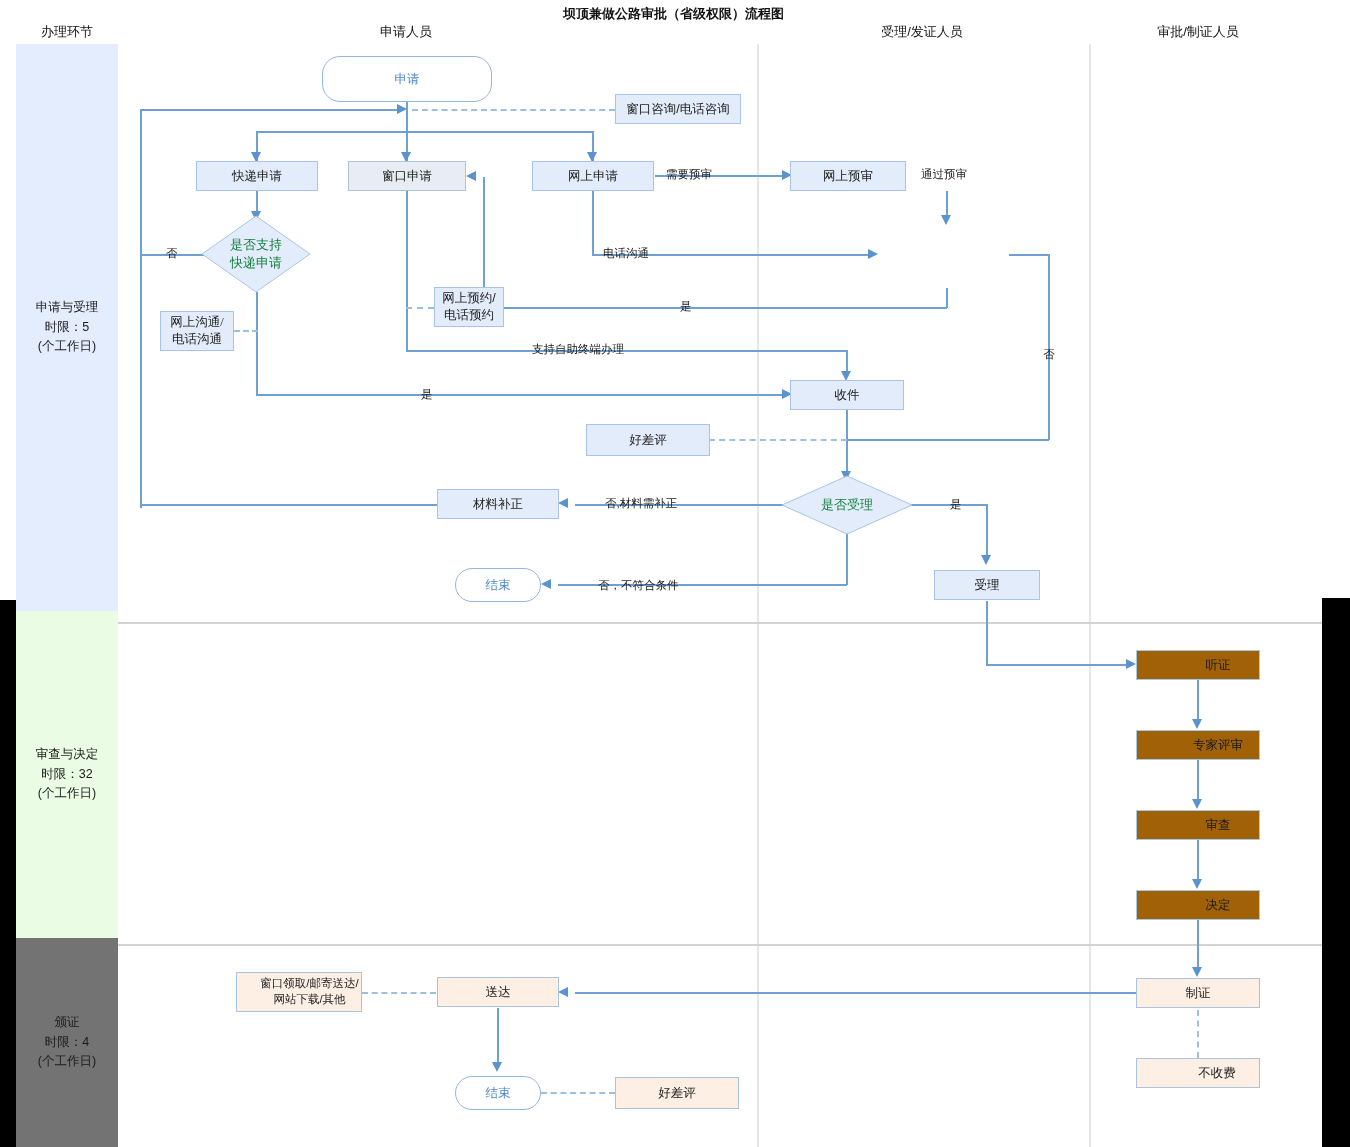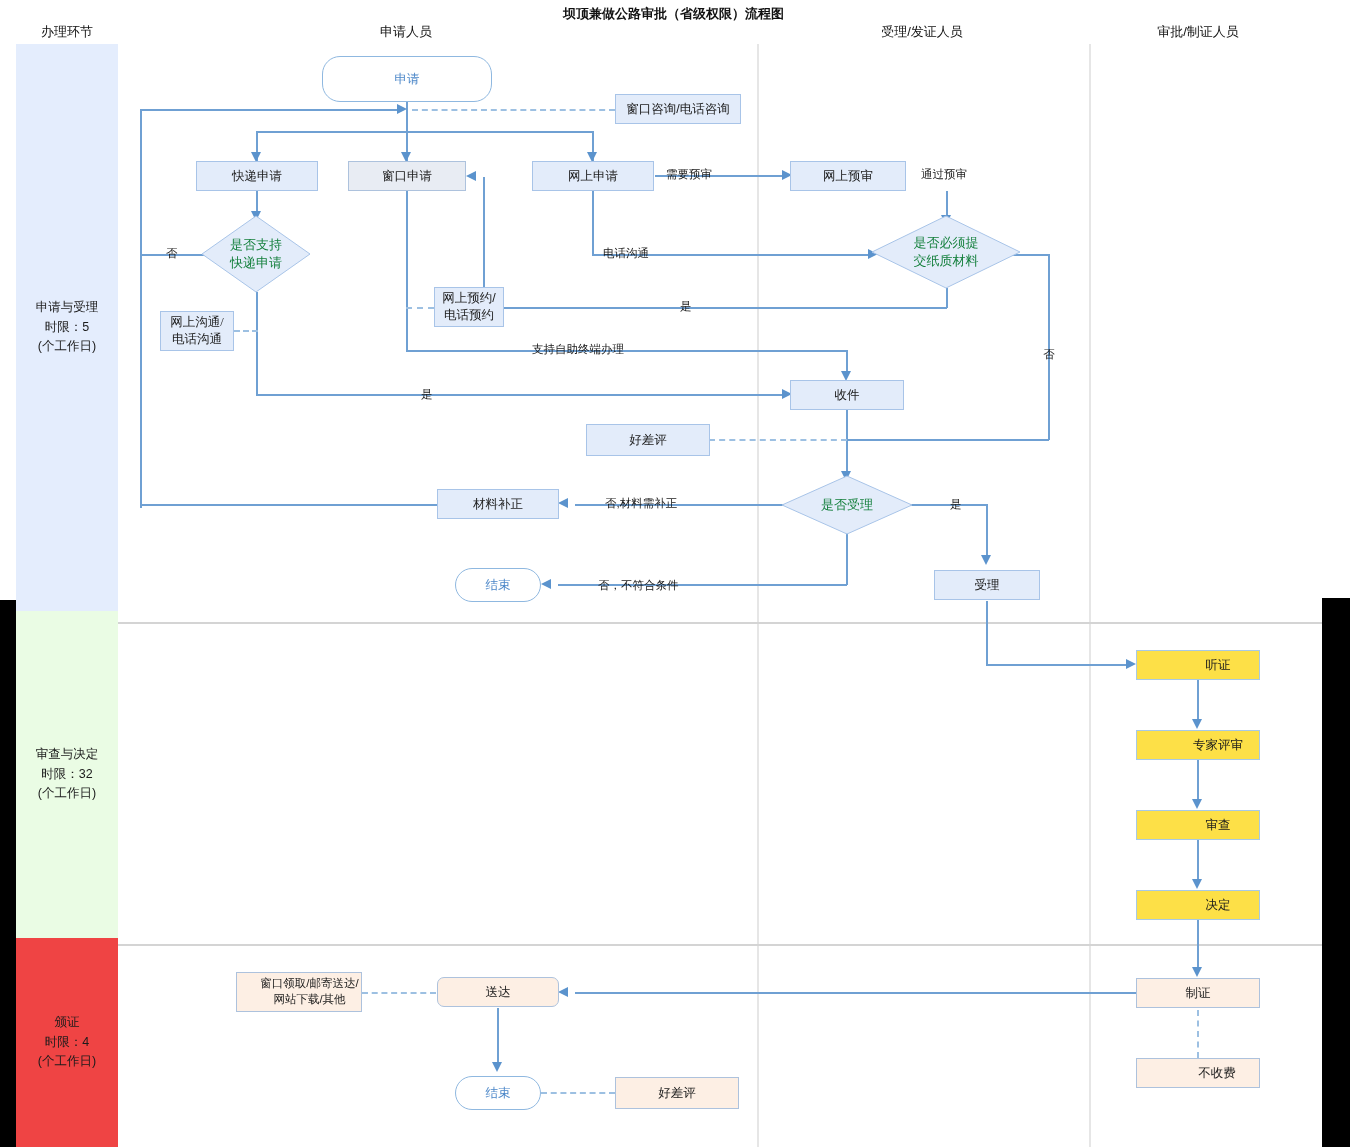--- a/index.html
+++ b/index.html
@@ -23,21 +23,21 @@
   
   .phase{position:absolute;display:flex;align-items:center;justify-content:center;
          text-align:center;font-size:12.5px;color:#1b1b1b;line-height:1.55;}
 
   
   .node{position:absolute;box-sizing:border-box;display:flex;align-items:center;
         justify-content:center;text-align:center;font-size:12.5px;line-height:1.35;
         color:#1b1b1b;}
   .n-blue{background:#e3ecfa;border:1px solid #a8c4e8;}
   .n-blue-gray{background:#e8ecf3;border:1px solid #adc2dd;}
-  .n-green{background:#fde047;border:1px solid #a8c9e4;padding-left:40px;}
+  .n-green{background:#a16207;border:1px solid #a8c9e4;padding-left:40px;}
   .n-peach{background:#fdefe4;border:1px solid #adc2dd;}
   .terminal{background:#ffffff;border:1.5px solid #8fb8e0;border-radius:18px;color:#4a86c8;}
 
   
   .diamond{position:absolute;}
   .diamond svg{display:block;overflow:visible;}
   .diamond .dtext{position:absolute;left:0;top:0;width:100%;height:100%;
         display:flex;align-items:center;justify-content:center;text-align:center;
         font-size:13px;line-height:1.35;color:#15803d;}
 
@@ -83,21 +83,21 @@
       <div>(个工作日)</div>
     </div>
   </div>
   <div class="phase" style="left:16px;top:611px;width:102px;height:327px;background:#eafce4;">
     <div>
       <div>审查与决定</div>
       <div>时限：32</div>
       <div>(个工作日)</div>
     </div>
   </div>
-  <div class="phase" style="left:16px;top:938px;width:102px;height:209px;background:#ef4444;">
+  <div class="phase" style="left:16px;top:938px;width:102px;height:209px;background:#737373;">
     <div>
       <div>颁证</div>
       <div>时限：4</div>
       <div>(个工作日)</div>
     </div>
   </div>
 
   <div class="hsep" style="left:118px;top:622px;width:1204px;"></div>
   <div class="hsep" style="left:118px;top:944px;width:1204px;"></div>
 
@@ -211,29 +211,20 @@
   <div class="diamond" style="left:202px;top:216px;width:108px;height:76px;">
     <svg width="108" height="76" viewBox="0 0 108 76">
       <polygon points="54,0 108,38 54,76 0,38" fill="#e3ecfa" stroke="#a8c4e8" stroke-width="1"></polygon>
     </svg>
     <div class="dtext">
         <span style="white-space:pre-line;">是否支持
 快递申请</span>
       </div>
   </div>
 
-  <div class="diamond" style="left:872px;top:216px;width:148px;height:72px;">
-    <svg width="148" height="72" viewBox="0 0 148 72">
-      <polygon points="74,0 148,36 74,72 0,36" fill="#e3ecfa" stroke="#a8c4e8" stroke-width="1"></polygon>
-    </svg>
-    <div class="dtext">
-        <span style="white-space:pre-line;">是否必须提
-交纸质材料</span>
-      </div>
-  </div>
 
   <div class="node n-blue" style="left:160px;top:311px;width:74px;height:40px;white-space:pre-line;font-family:Liberation Serif, serif;">网上沟通/
 电话沟通</div>
   <div class="node n-blue" style="left:434px;top:287px;width:70px;height:40px;white-space:pre-line;">网上预约/
 电话预约</div>
 
   <div class="node n-blue" style="left:790px;top:380px;width:114px;height:30px;">收件</div>
   <div class="node n-blue" style="left:586px;top:424px;width:124px;height:32px;">好差评</div>
 
   <div class="node n-blue" style="left:437px;top:489px;width:122px;height:30px;">材料补正</div>
@@ -252,21 +243,21 @@
 
   <div class="node n-green" style="left:1136px;top:650px;width:124px;height:30px;">听证</div>
   <div class="node n-green" style="left:1136px;top:730px;width:124px;height:30px;">专家评审</div>
   <div class="node n-green" style="left:1136px;top:810px;width:124px;height:30px;">审查</div>
   <div class="node n-green" style="left:1136px;top:890px;width:124px;height:30px;">决定</div>
 
   <div class="node n-peach" style="left:1136px;top:978px;width:124px;height:30px;">制证</div>
   <div class="node n-peach" style="left:1136px;top:1058px;width:124px;height:30px;padding-left:38px;">不收费</div>
 
 
-  <div class="node n-peach" style="left:437px;top:977px;width:122px;height:30px;border-radius:7px;">送达</div>
+  <div class="node n-peach" style="left:437px;top:977px;width:122px;height:30px;">送达</div>
   <div class="node n-peach" style="left:236px;top:972px;width:126px;height:40px;white-space:pre-line;font-size:11.5px;padding-left:21px;">窗口领取/邮寄送达/
 网站下载/其他</div>
 
   <div class="node terminal" style="left:455px;top:1076px;width:86px;height:34px;">结束</div>
   <div class="node n-peach" style="left:615px;top:1077px;width:124px;height:32px;">好差评</div>
 
   <div class="elabel" style="left:666px;top:167px;">需要预审</div>
   <div class="elabel" style="left:921px;top:167px;">通过预审</div>
   <div class="elabel" style="left:603px;top:246px;">电话沟通</div>
   <div class="elabel" style="left:166px;top:246px;">否</div>

